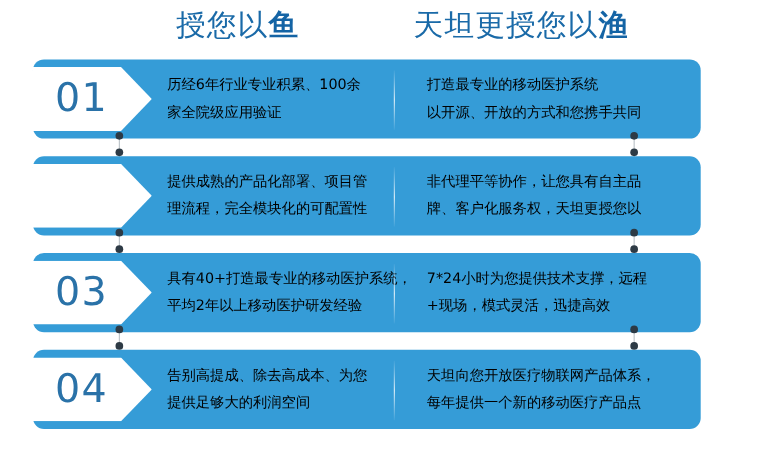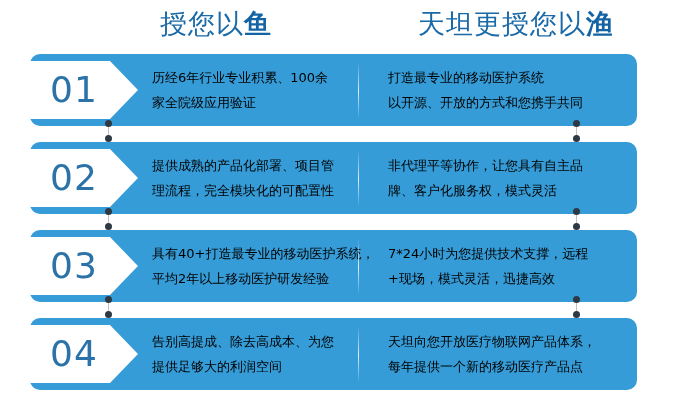--- a/index.html
+++ b/index.html
@@ -27,21 +27,21 @@
     position: absolute;
     top: 6px;
     font-size: 27px;
     line-height: 36px;
     color: #1a6aa8;
     letter-spacing: 1px;
     white-space: nowrap;
     font-weight: 400;
   }
   .hdr-left  { left: 160px; }
-  .hdr-right { left: 418px; }
+  .hdr-right { left: 376px; }
   .hdr b {
     font-weight: 700;
     color: #1464a5;
   }
 
   
   .rows {
     position: absolute;
     left: 0;
     top: 48px;
@@ -174,30 +174,29 @@
       <span class="line">打造最专业的移动医护系统</span>
       <span class="line">以开源、开放的方式和您携手共同</span>
     </div>
   </div>
 
   <div class="row row-1">
     <div class="badge">
       <svg class="badge-shape" viewBox="0 0 108 58" preserveAspectRatio="none">
         <path d="M0 0 H80 L108 29 L80 58 H0 Z" fill="#ffffff"></path>
       </svg>
-      <div class="badge-num">02</div>
     </div>
     <div class="col col-left">
       <span class="line">提供成熟的产品化部署、项目管</span>
       <span class="line">理流程，完全模块化的可配置性</span>
     </div>
     <div class="divider"></div>
     <div class="col col-right">
       <span class="line">非代理平等协作，让您具有自主品</span>
-      <span class="line">牌、客户化服务权，模式灵活</span>
+      <span class="line">牌、客户化服务权，天坦更授您以</span>
     </div>
   </div>
 
   <div class="row row-2">
     <div class="badge">
       <svg class="badge-shape" viewBox="0 0 108 58" preserveAspectRatio="none">
         <path d="M0 0 H80 L108 29 L80 58 H0 Z" fill="#ffffff"></path>
       </svg>
       <div class="badge-num">03</div>
     </div>

